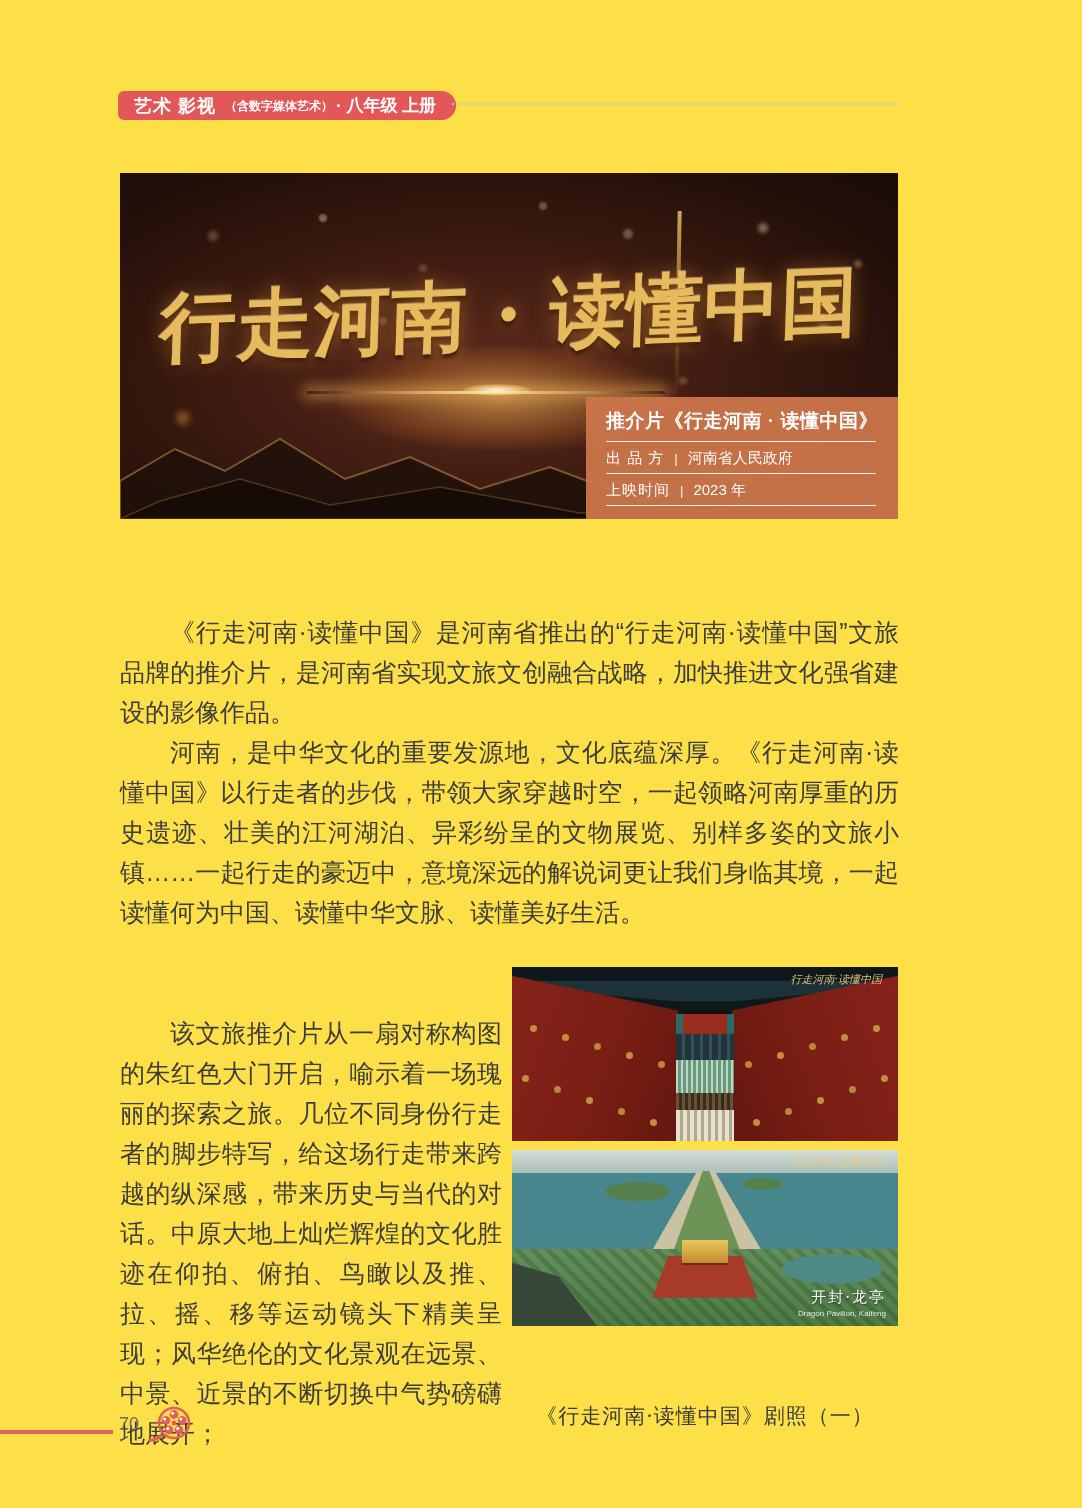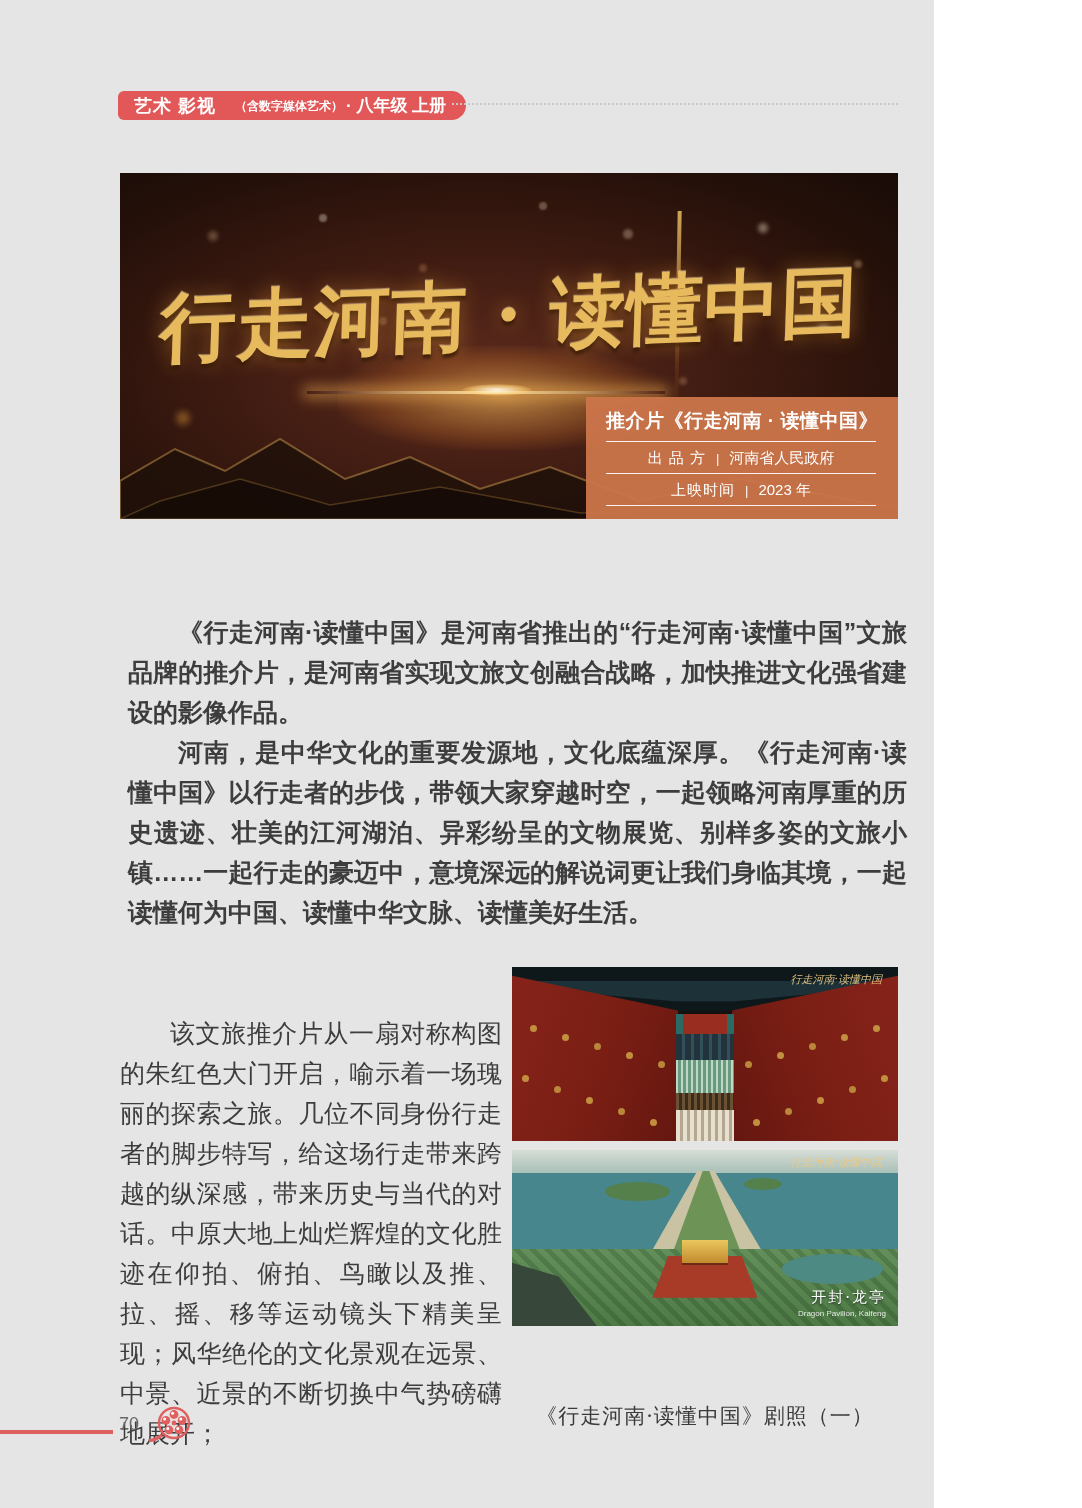--- a/index.html
+++ b/index.html
@@ -1,24 +1,24 @@
 <!DOCTYPE html>
 <html lang="zh"><head>
 <meta charset="utf-8">
 <style>
   html,body{margin:0;padding:0;background:#ffffff;}
-  .page{position:relative;width:934px;height:1508px;background:#e5e5e5;overflow:hidden;
+  .page{position:relative;width:1082px;height:1508px;background:#fde047;overflow:hidden;
         font-family:"Liberation Sans",sans-serif;}
 
   
   .badge{position:absolute;left:118px;top:91px;height:29px;display:flex;align-items:center;
          background:#e25757;color:#fff;border-radius:6px 15px 15px 6px;padding:0 20px 0 16px;
          font-weight:bold;white-space:nowrap;}
   .badge .t1{font-size:18px;letter-spacing:1px;}
-  .badge .t2{font-size:12px;margin:2px 3px 0 19px;font-weight:bold;}
+  .badge .t2{font-size:12px;margin:2px 3px 0 9px;font-weight:bold;}
   .badge .t3{font-size:17px;text-align:center;}
   .dotline{position:absolute;left:452px;top:103px;width:446px;height:0;
            border-top:2px dotted #c7c7c7;}
 
   
   .hero{position:absolute;left:120px;top:173px;width:778px;height:346px;overflow:hidden;
         background:radial-gradient(ellipse at 46% 58%, #5d2b1d 0%, #401c12 40%, #241009 78%, #190b07 100%);}
   .hero-bokeh{position:absolute;left:0;top:0;width:6px;height:6px;border-radius:50%;background:transparent;
       box-shadow:90px 60px 4px 2px rgba(255,215,160,.28), 200px 42px 2px 1px rgba(255,240,220,.35),
       300px 92px 3px 1px rgba(255,200,140,.22), 505px 58px 3px 2px rgba(255,230,200,.30),
@@ -39,26 +39,26 @@
       box-shadow:0 0 14px 4px rgba(255,190,90,.55);}
   .hero-flare-core{position:absolute;left:44%;top:61%;width:70px;height:12px;border-radius:50%;
       background:radial-gradient(ellipse at center, rgba(255,252,235,.95), rgba(255,210,120,.5) 55%, rgba(0,0,0,0) 75%);}
   .hero-mountains{position:absolute;left:0;bottom:0;width:100%;height:110px;}
 
   .infobox{position:absolute;right:0;bottom:0;width:312px;height:122px;box-sizing:border-box;
       background:rgba(203,117,74,.96);color:#fff;padding:11px 22px 0 20px;margin-top:10px;}
   .ib-title{font-size:19px;font-weight:bold;letter-spacing:.5px;padding-bottom:7px;
       border-bottom:1px solid rgba(255,255,255,.9);white-space:nowrap;}
   .ib-row{display:flex;align-items:baseline;font-size:15px;padding:7px 0 5px 0;
-      border-bottom:1px solid rgba(255,255,255,.9);white-space:nowrap;justify-content:center;}
+      border-bottom:1px solid rgba(255,255,255,.9);white-space:nowrap;}
   .ib-row .lbl{letter-spacing:1px;}
   .ib-row .sep{margin:0 10px;font-size:13px;opacity:.95;}
 
   
-  .para-block{position:absolute;left:128px;top:612px;width:779px;font-weight:bold;}
+  .para-block{position:absolute;left:120px;top:612px;width:779px;}
   .para-block p, .col-para p{margin:0;font-size:25px;line-height:40px;color:#3d3d3d;
       text-align:justify;text-indent:2em;}
   .col-para{position:absolute;left:120px;top:965px;width:382px;margin-top:48px;}
 
   
   .still{position:absolute;left:512px;width:386px;overflow:hidden;background:#141210;}
   .still1{top:967px;height:174px;}
   .still2{top:1150px;height:176px;background:#47868d;}
   .wm{position:absolute;top:5px;right:16px;font-family:"DejaVu Serif",serif;font-style:italic;
       font-size:11px;color:#e9c987;opacity:.95;z-index:5;white-space:nowrap;}

